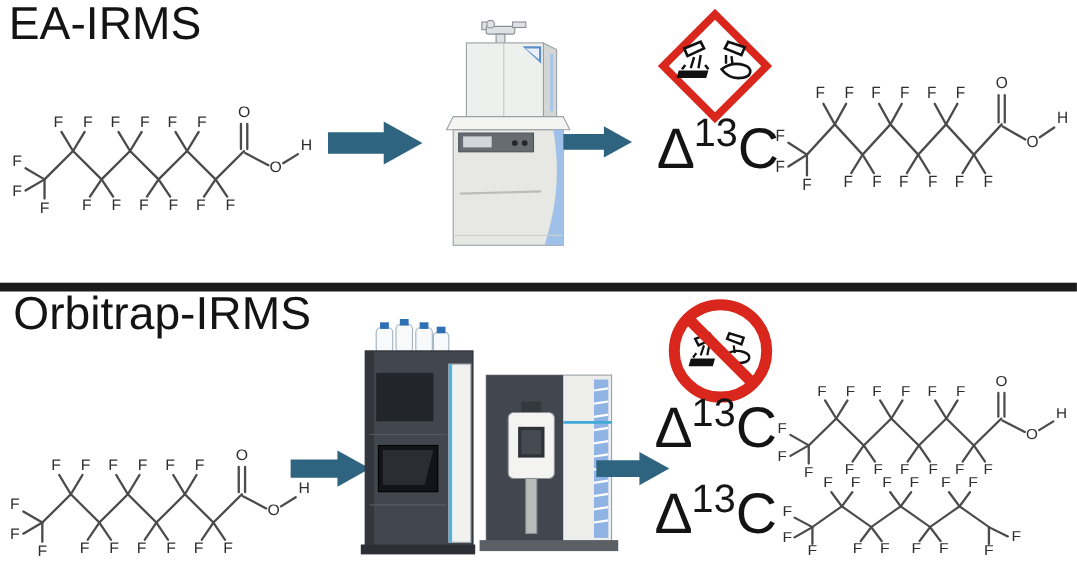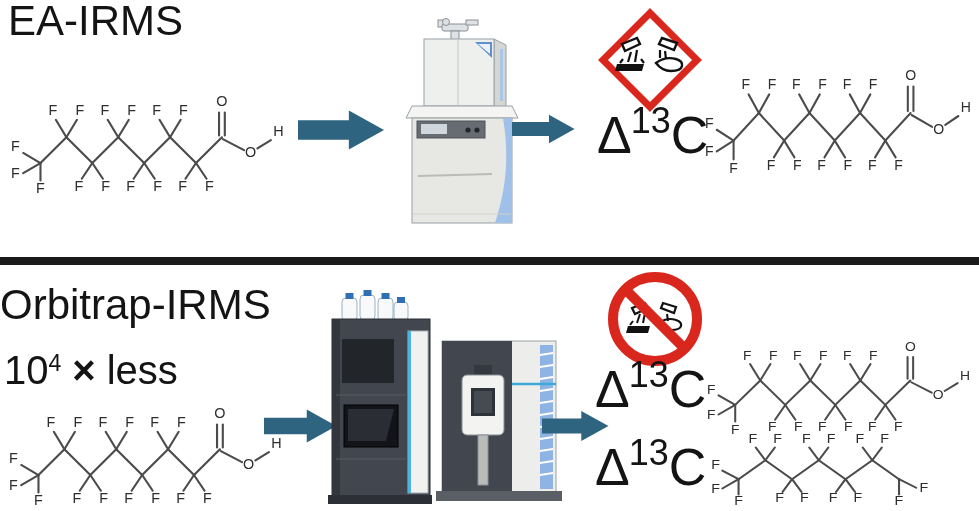--- a/index.html
+++ b/index.html
@@ -181,25 +181,22 @@
         <text x="186" y="116" class="atom">F</text>
         <text x="214" y="116" class="atom">F</text>
         <text x="12" y="73" class="atom">F</text>
         <text x="12" y="102" class="atom">F</text>
         <text x="38" y="119" class="atom">F</text>
       </svg>
   </div>
 
   <div class="abs divider"></div>
 
-  <div class="abs panel-title" style="left:0;top:264px;margin-top:20px;">Orbitrap-IRMS</div>
-
-  <div class="abs amount" style="left:4px;top:348px;">
-    <span>10</span><sup>4</sup><span class="times">×</span><span>less</span>
-  </div>
+  <div class="abs panel-title" style="left:12px;top:264px;">Orbitrap-IRMS</div>
+
 
   <div class="abs" style="left:2px;top:396px;width:288px;height:114px;">
     <svg class="mol" preserveAspectRatio="none" viewBox="0 0 300 124">
         <line x1="38" y1="86" x2="65" y2="58" class="bond"></line>
         <line x1="65" y1="58" x2="92" y2="86" class="bond"></line>
         <line x1="92" y1="86" x2="119" y2="58" class="bond"></line>
         <line x1="119" y1="58" x2="146" y2="86" class="bond"></line>
         <line x1="146" y1="86" x2="173" y2="58" class="bond"></line>
         <line x1="173" y1="58" x2="200" y2="86" class="bond"></line>
         <line x1="200" y1="86" x2="227" y2="58" class="bond"></line>

